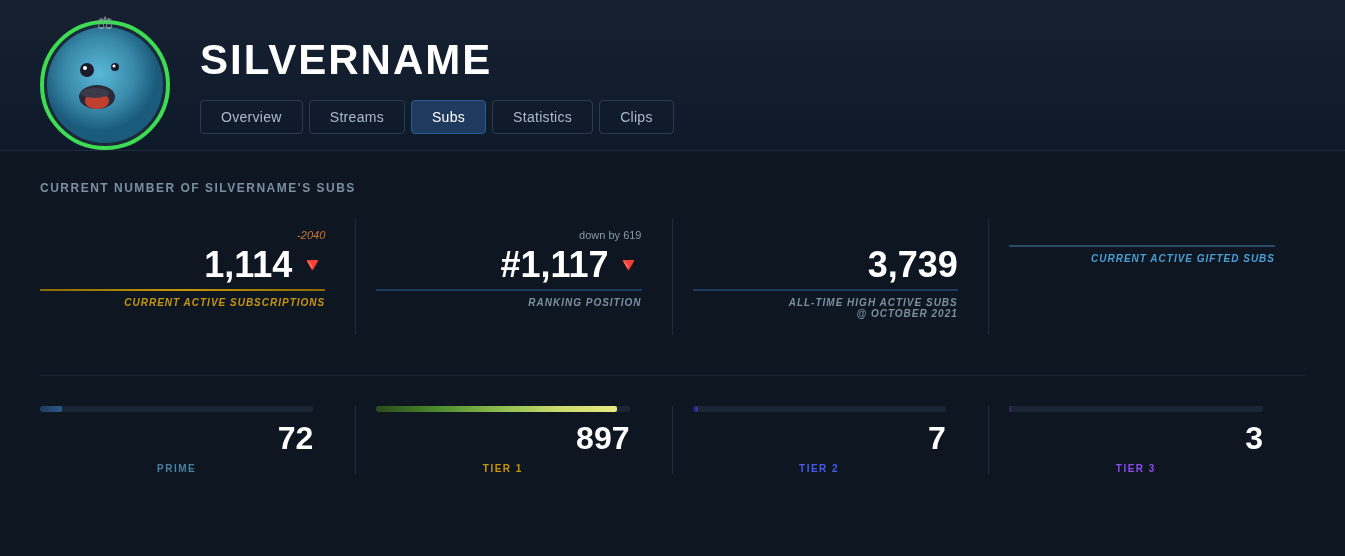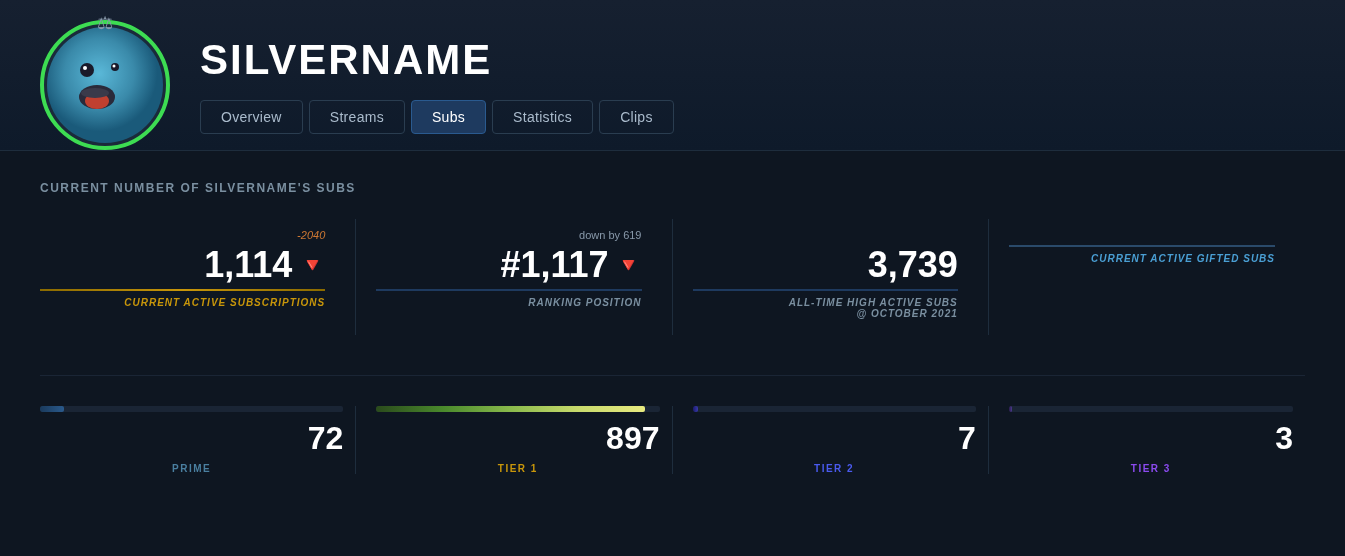--- a/index.html
+++ b/index.html
@@ -201,21 +201,21 @@
       margin-bottom: 30px;
     }
 
     .tier-row {
       display: grid;
       grid-template-columns: 1fr 1fr 1fr 1fr;
       gap: 0;
     }
 
     .tier-block {
-      padding: 0 12px 0 20px;
+      padding: 0 42px 0 20px;
       border-right: 1px solid #1e2d3d;
       position: relative;
     }
 
     .tier-block:last-child {
       border-right: none;
     }
 
     .tier-block:first-child {
       padding-left: 0;

